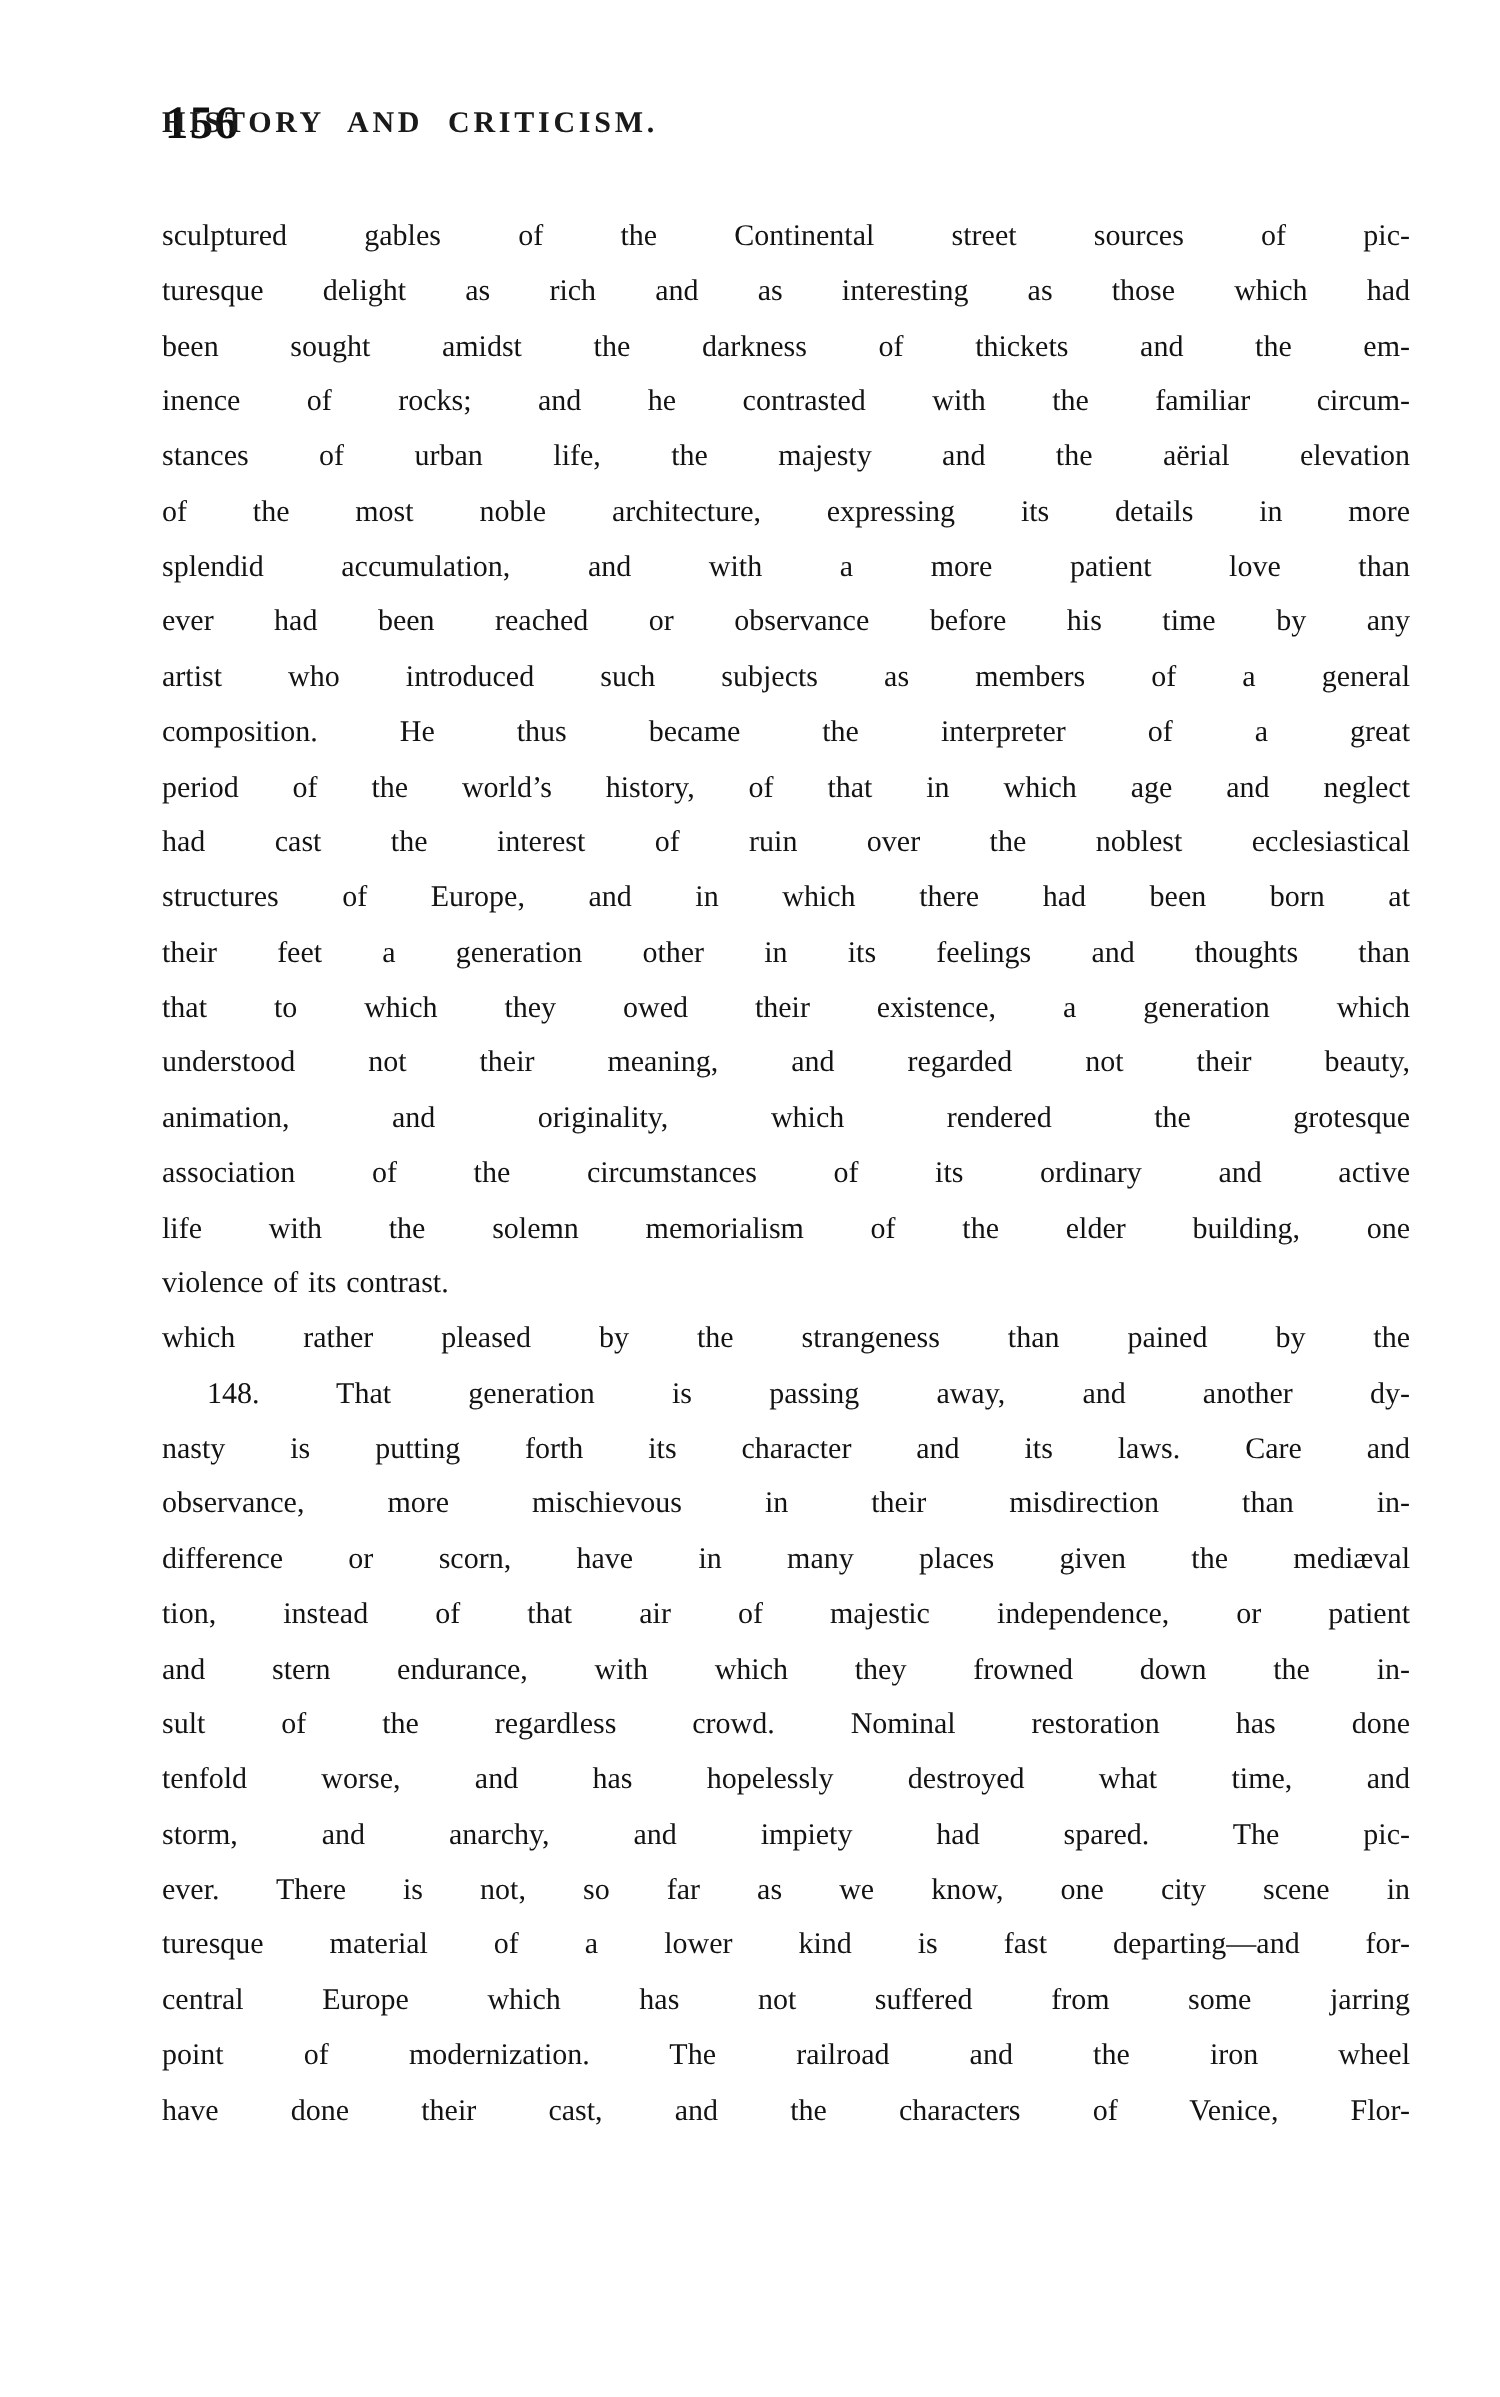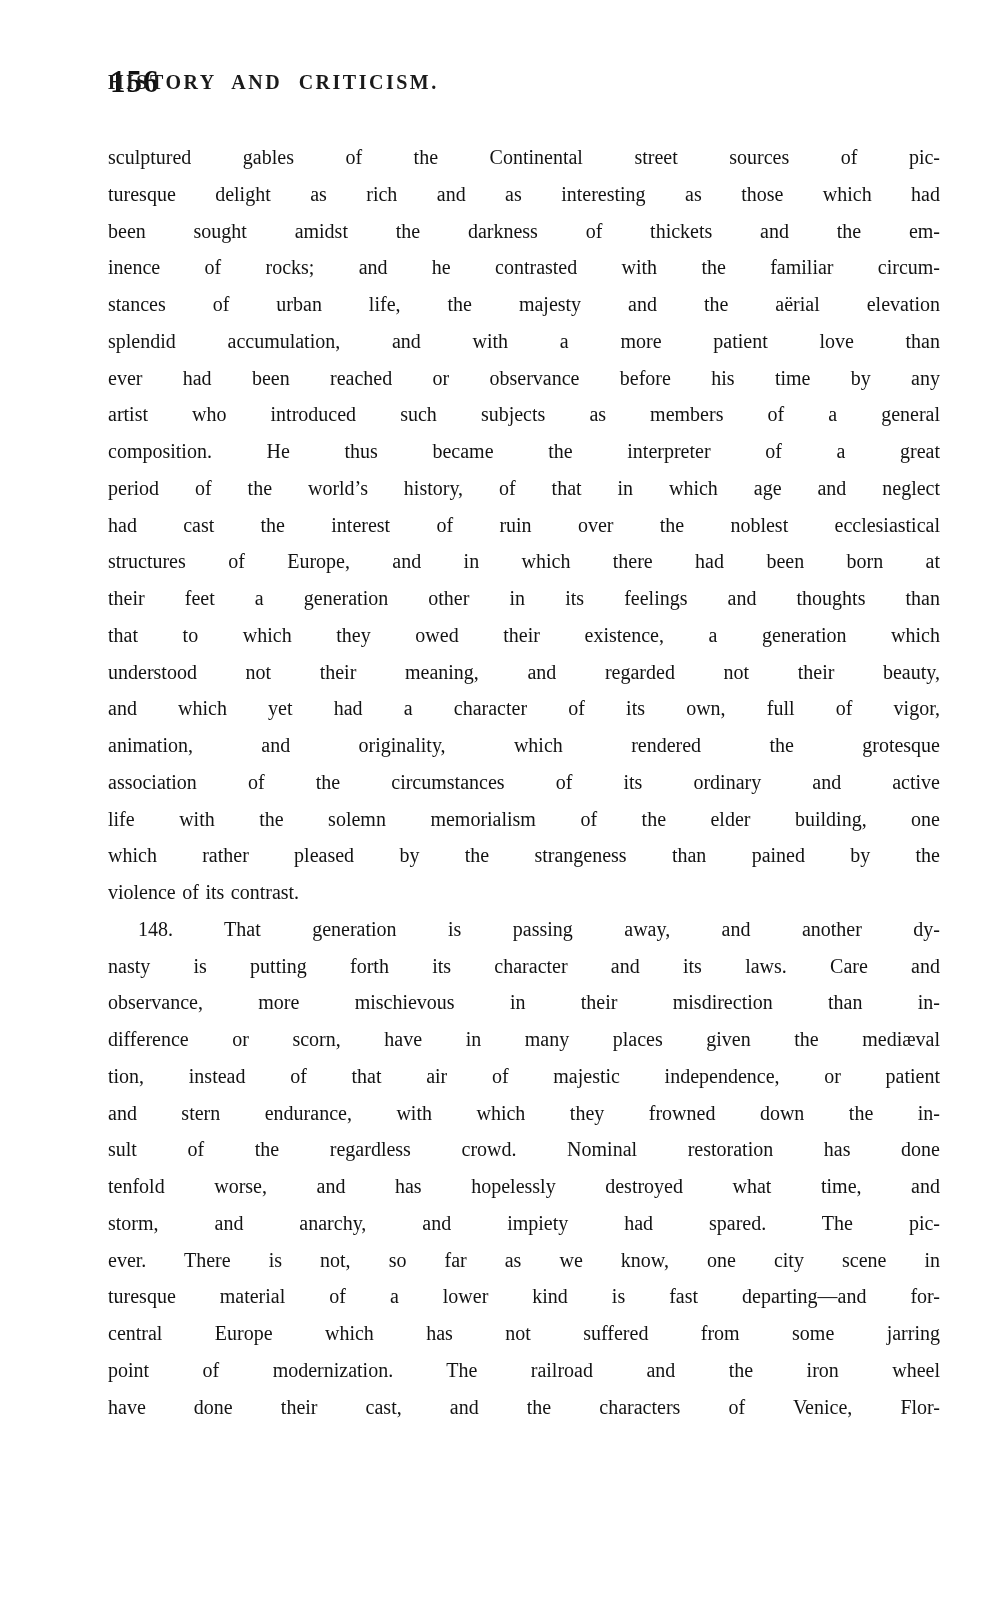--- a/index.html
+++ b/index.html
@@ -78,36 +78,36 @@
     <div class="page-number">156</div>
     <div class="header-title">HISTORY AND CRITICISM.</div>
   </div>
   <div class="body-text">
       <div>
         <div class="line justified">sculptured gables of the Continental street sources of pic-</div>
         <div class="line justified">turesque delight as rich and as interesting as those which had</div>
         <div class="line justified">been sought amidst the darkness of thickets and the em-</div>
         <div class="line justified">inence of rocks; and he contrasted with the familiar circum-</div>
         <div class="line justified">stances of urban life, the majesty and the aërial elevation</div>
+        <div class="line justified">of the most noble architecture, expressing its details in more</div>
         <div class="line justified">splendid accumulation, and with a more patient love than</div>
         <div class="line justified">ever had been reached or observance before his time by any</div>
         <div class="line justified">artist who introduced such subjects as members of a general</div>
         <div class="line justified">composition.  He thus became the interpreter of a great</div>
         <div class="line justified">period of the world’s history, of that in which age and neglect</div>
         <div class="line justified">had cast the interest of ruin over the noblest ecclesiastical</div>
         <div class="line justified">structures of Europe, and in which there had been born at</div>
         <div class="line justified">their feet a generation other in its feelings and thoughts than</div>
         <div class="line justified">that to which they owed their existence, a generation which</div>
         <div class="line justified">understood not their meaning, and regarded not their beauty,</div>
-        <div class="line justified">and which yet had a character of its own, full of vigor,</div>
         <div class="line justified">animation, and originality, which rendered the grotesque</div>
         <div class="line justified">association of the circumstances of its ordinary and active</div>
         <div class="line justified">life with the solemn memorialism of the elder building, one</div>
+        <div class="line short-last">violence of its contrast.</div>
         <div class="line justified">which rather pleased by the strangeness than pained by the</div>
-        <div class="line short-last">violence of its contrast.</div>
       </div>
       <div>
         <div class="line justified indented">148. That generation is passing away, and another dy-</div>
         <div class="line justified">nasty is putting forth its character and its laws.  Care and</div>
         <div class="line justified">observance, more mischievous in their misdirection than in-</div>
         <div class="line justified">difference or scorn, have in many places given the mediæval</div>
         <div class="line justified">tion, instead of that air of majestic independence, or patient</div>
         <div class="line justified">and stern endurance, with which they frowned down the in-</div>
         <div class="line justified">sult of the regardless crowd.  Nominal restoration has done</div>
         <div class="line justified">tenfold worse, and has hopelessly destroyed what time, and</div>

